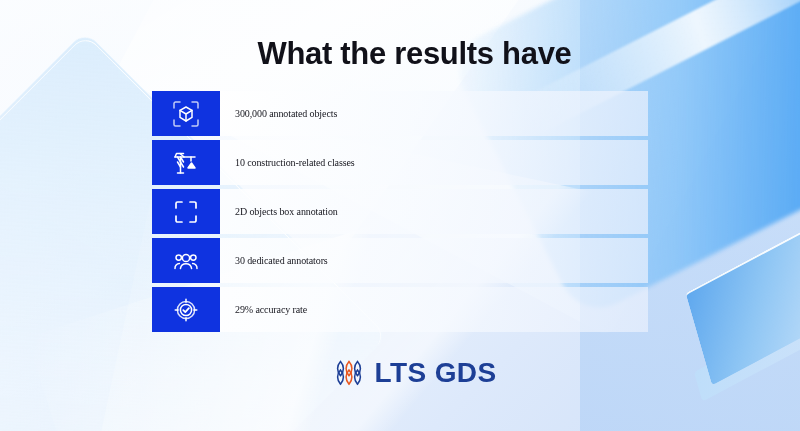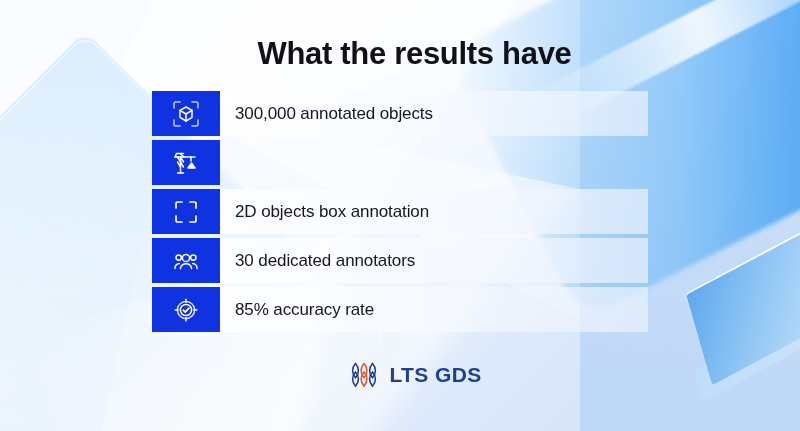--- a/index.html
+++ b/index.html
@@ -200,24 +200,24 @@
   .stat-label-wrap {
     flex: 1 1 auto;
     background: linear-gradient(100deg, rgba(255,255,255,0.86) 0%, rgba(248,251,255,0.78) 45%, rgba(233,240,253,0.72) 100%);
     display: flex;
     align-items: center;
     padding-left: 15px;
     box-sizing: border-box;
   }
 
   .stat-label {
-    font-size: 17px;
+    font-size: 10px;
     color: #16161e;
     letter-spacing: -0.1px;
-    font-family: Liberation Sans, sans-serif;
+    font-family: Liberation Serif, serif;
   }
 
   
   .logo {
     position: absolute;
     left: 0;
     right: 0;
     bottom: 42px;
     display: flex;
     align-items: center;
@@ -225,21 +225,21 @@
     gap: 8px;
   }
 
   .logo-mark {
     width: 34px;
     height: 28px;
     display: block;
   }
 
   .logo-text {
-    font-size: 21px;
+    font-size: 28px;
     font-weight: 700;
     letter-spacing: 0.4px;
     color: #1d3f96;
     font-family: "Liberation Sans", sans-serif;
   }
 </style>
 </head>
 <body>
 
 <div id="slide">
@@ -287,20 +287,23 @@
             <path d="M9 5.5L13 9"></path>
             <path d="M9.5 9v16"></path>
             <path d="M6.5 25h6"></path>
             <path d="M9.5 9l3 5M9.5 14l-3-5"></path>
             <path d="M9.5 14l3 5M9.5 19l-3-5"></path>
             <path d="M20 9v4"></path>
             <path d="M17 20h7l-3.5-5L17 20z" fill="#ffffff" stroke="#ffffff"></path>
             <path d="M4 9l1.5-3.5h7"></path>
           </svg>
         </div>
+        <div class="stat-label-wrap">
+          <span class="stat-label">10 construction-related classes</span>
+        </div>
       </div>
 
       <div class="stat-row">
         <div class="stat-icon">
           <svg width="30" height="30" viewBox="0 0 30 30" fill="none" stroke="#ffffff" stroke-width="1.7" stroke-linecap="round" stroke-linejoin="round">
             <path d="M5 11V6.5A1.5 1.5 0 0 1 6.5 5H11"></path>
             <path d="M19 5h4.5A1.5 1.5 0 0 1 25 6.5V11"></path>
             <path d="M25 19v4.5a1.5 1.5 0 0 1-1.5 1.5H19"></path>
             <path d="M11 25H6.5A1.5 1.5 0 0 1 5 23.5V19"></path>
           </svg>
@@ -329,21 +332,21 @@
       <div class="stat-row">
         <div class="stat-icon">
           <svg width="30" height="30" viewBox="0 0 30 30" fill="none" stroke="#ffffff" stroke-width="1.5" stroke-linecap="round" stroke-linejoin="round">
             <circle cx="15" cy="15" r="8.6" opacity="0.85"></circle>
             <circle cx="15" cy="15" r="5.6"></circle>
             <path d="M15 4.2v3M15 22.8v3M4.2 15h3M22.8 15h3"></path>
             <path d="M12.3 15.1l2 2 3.6-3.9" stroke-width="1.8"></path>
           </svg>
         </div>
         <div class="stat-label-wrap">
-          <span class="stat-label">85% accuracy rate</span>
+          <span class="stat-label">29% accuracy rate</span>
         </div>
       </div>
 
     </div>
 
     <div class="logo">
       <span>
         <svg class="logo-mark" viewBox="0 0 44 34" fill="none">
           <path d="M11 2c5 5.5 5 13 0 18.5C6 15 6 7.5 11 2z" stroke="#1d3f96" stroke-width="2" fill="none"></path>
           <path d="M11 13c5 5.5 5 13 0 18.5C6 26 6 18.5 11 13z" stroke="#1d3f96" stroke-width="2" fill="none"></path>

